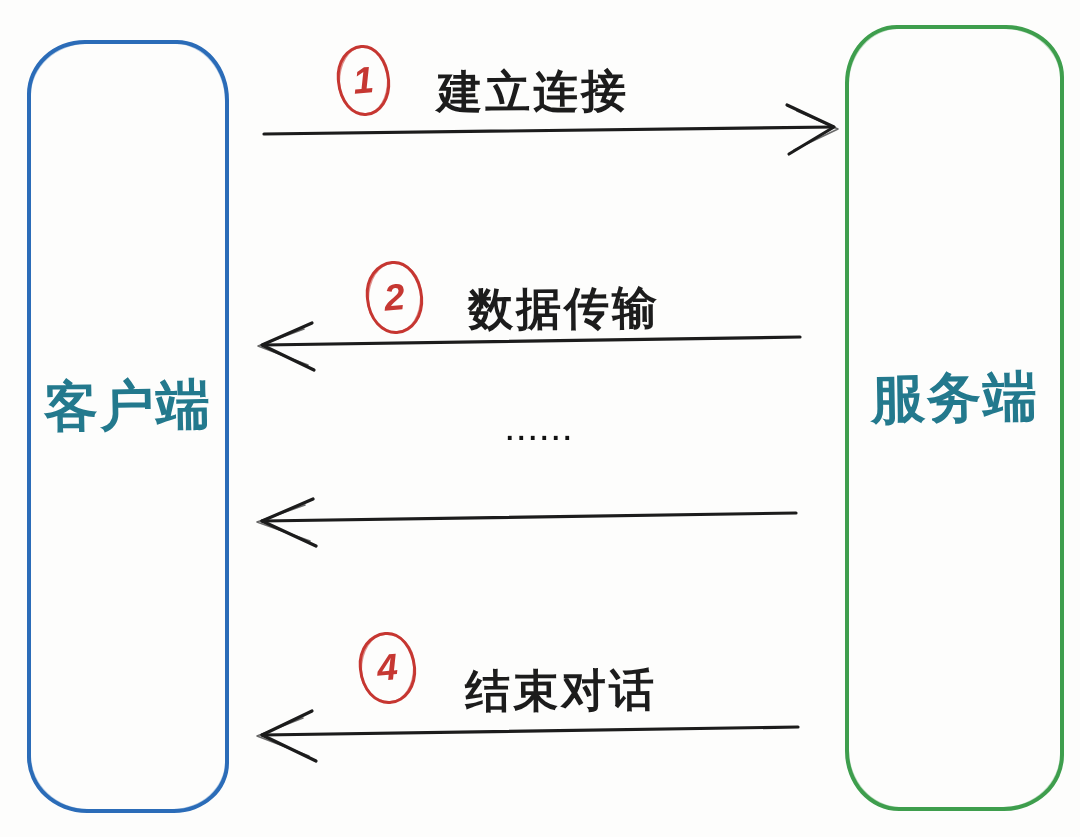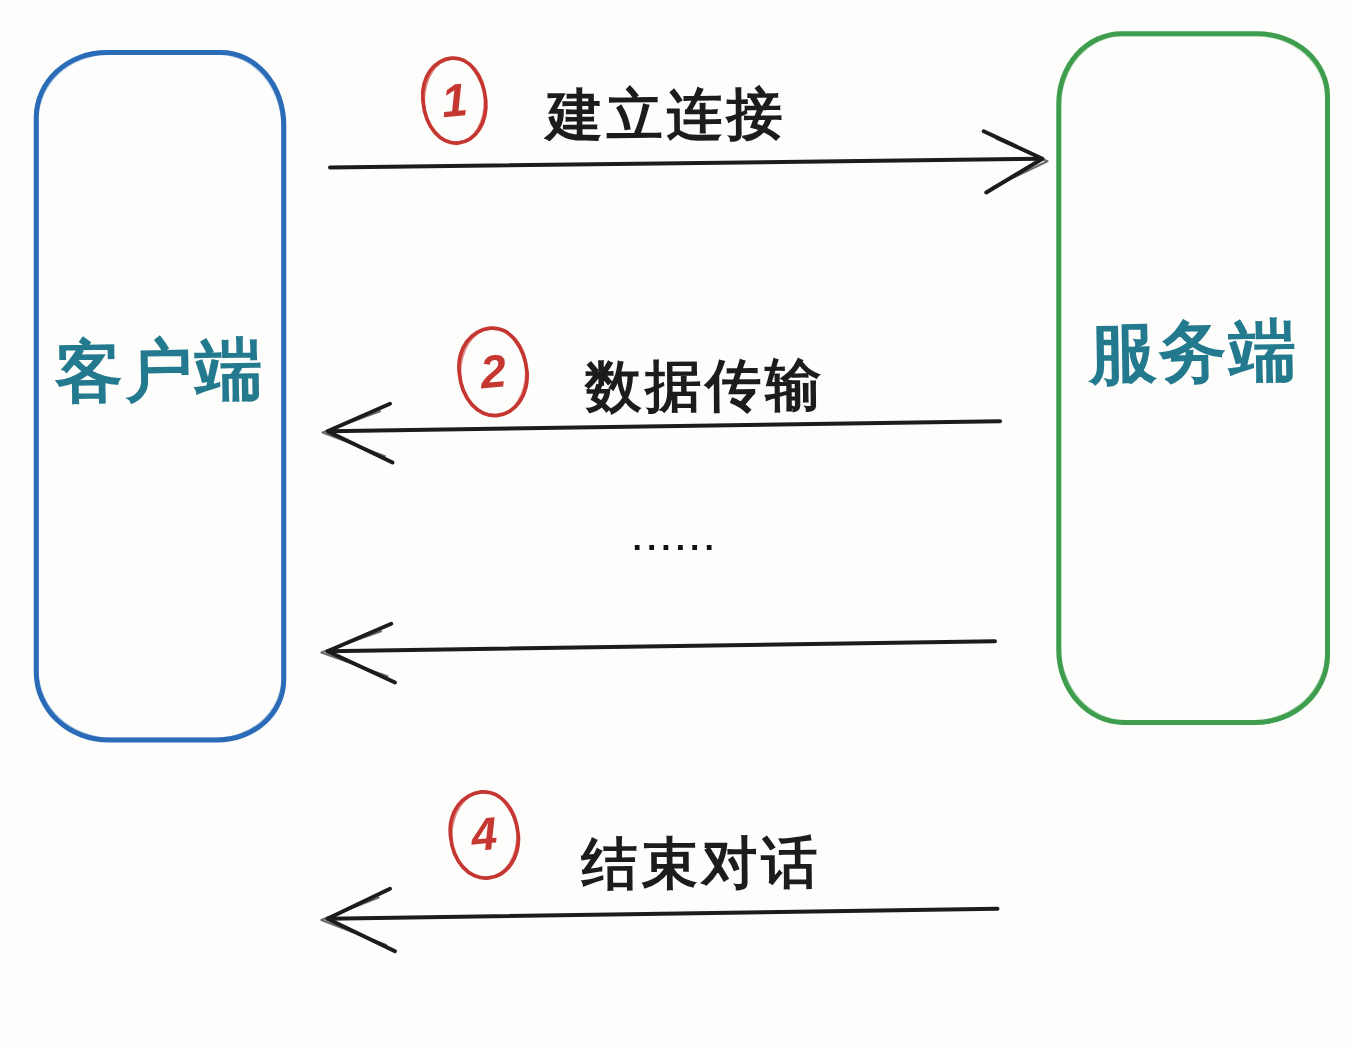--- a/index.html
+++ b/index.html
@@ -17,27 +17,27 @@
   .node {
     position: absolute;
     box-sizing: border-box;
     display: flex;
     align-items: center;
     justify-content: center;
     background: transparent;
   }
   .node-client {
     left: 27px; top: 40px;
-    width: 202px; height: 554px;
+    width: 202px; height: 773px;
     border: 4px solid #2B6CB8;
     border-radius: 58px 52px 55px 60px / 54px 60px 50px 56px;
   }
   .node-server {
     left: 845px; top: 25px;
-    width: 219px; height: 555px;
+    width: 219px; height: 786px;
     border: 4px solid #3E9E4D;
     border-radius: 52px 58px 60px 54px / 58px 52px 56px 60px;
   }
   
   .node::after {
     content: "";
     position: absolute;
     inset: -2px;
     border: 2px solid currentColor;
     opacity: .35;

